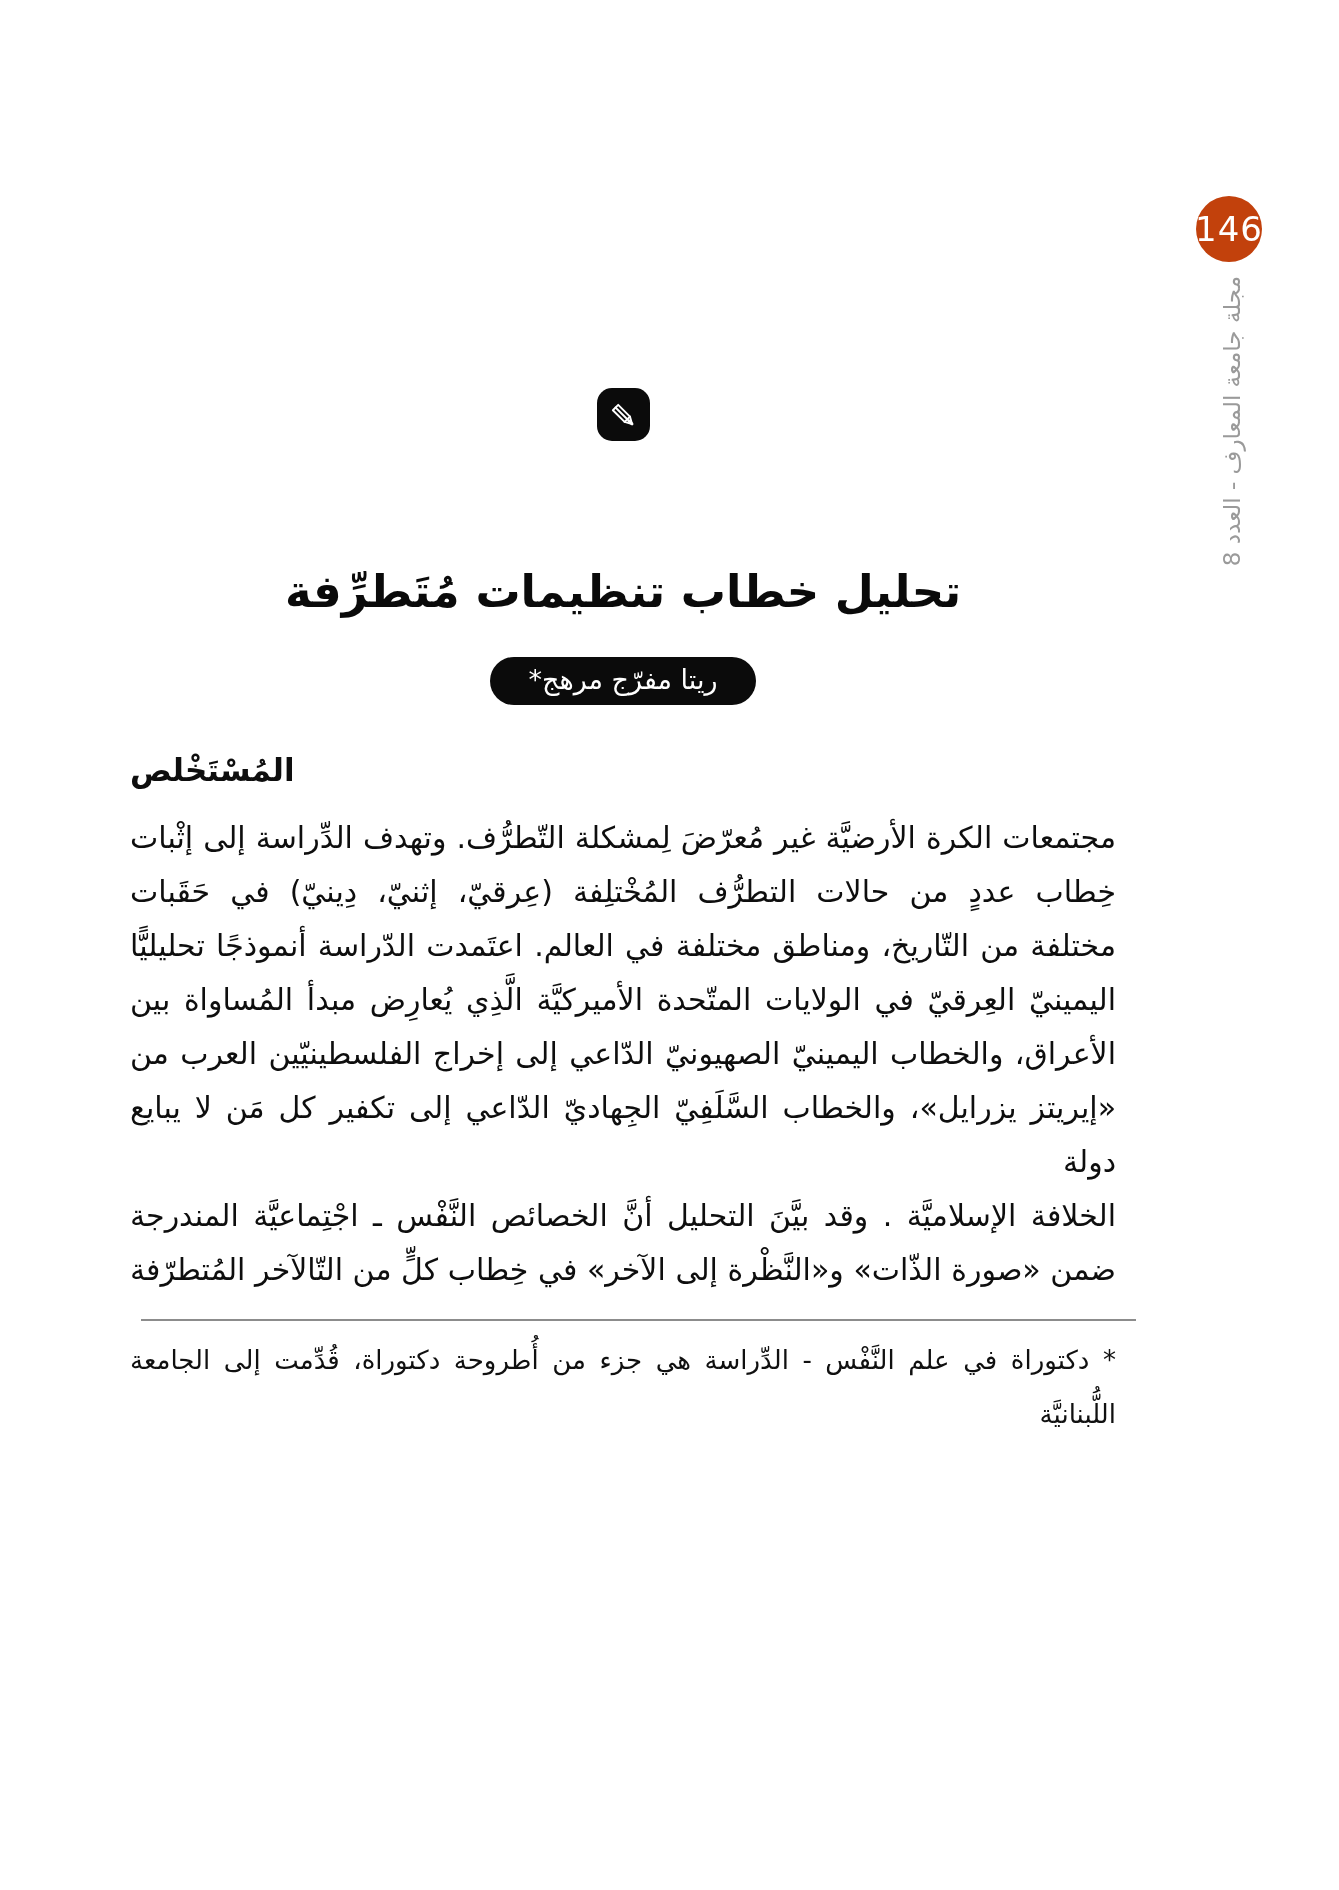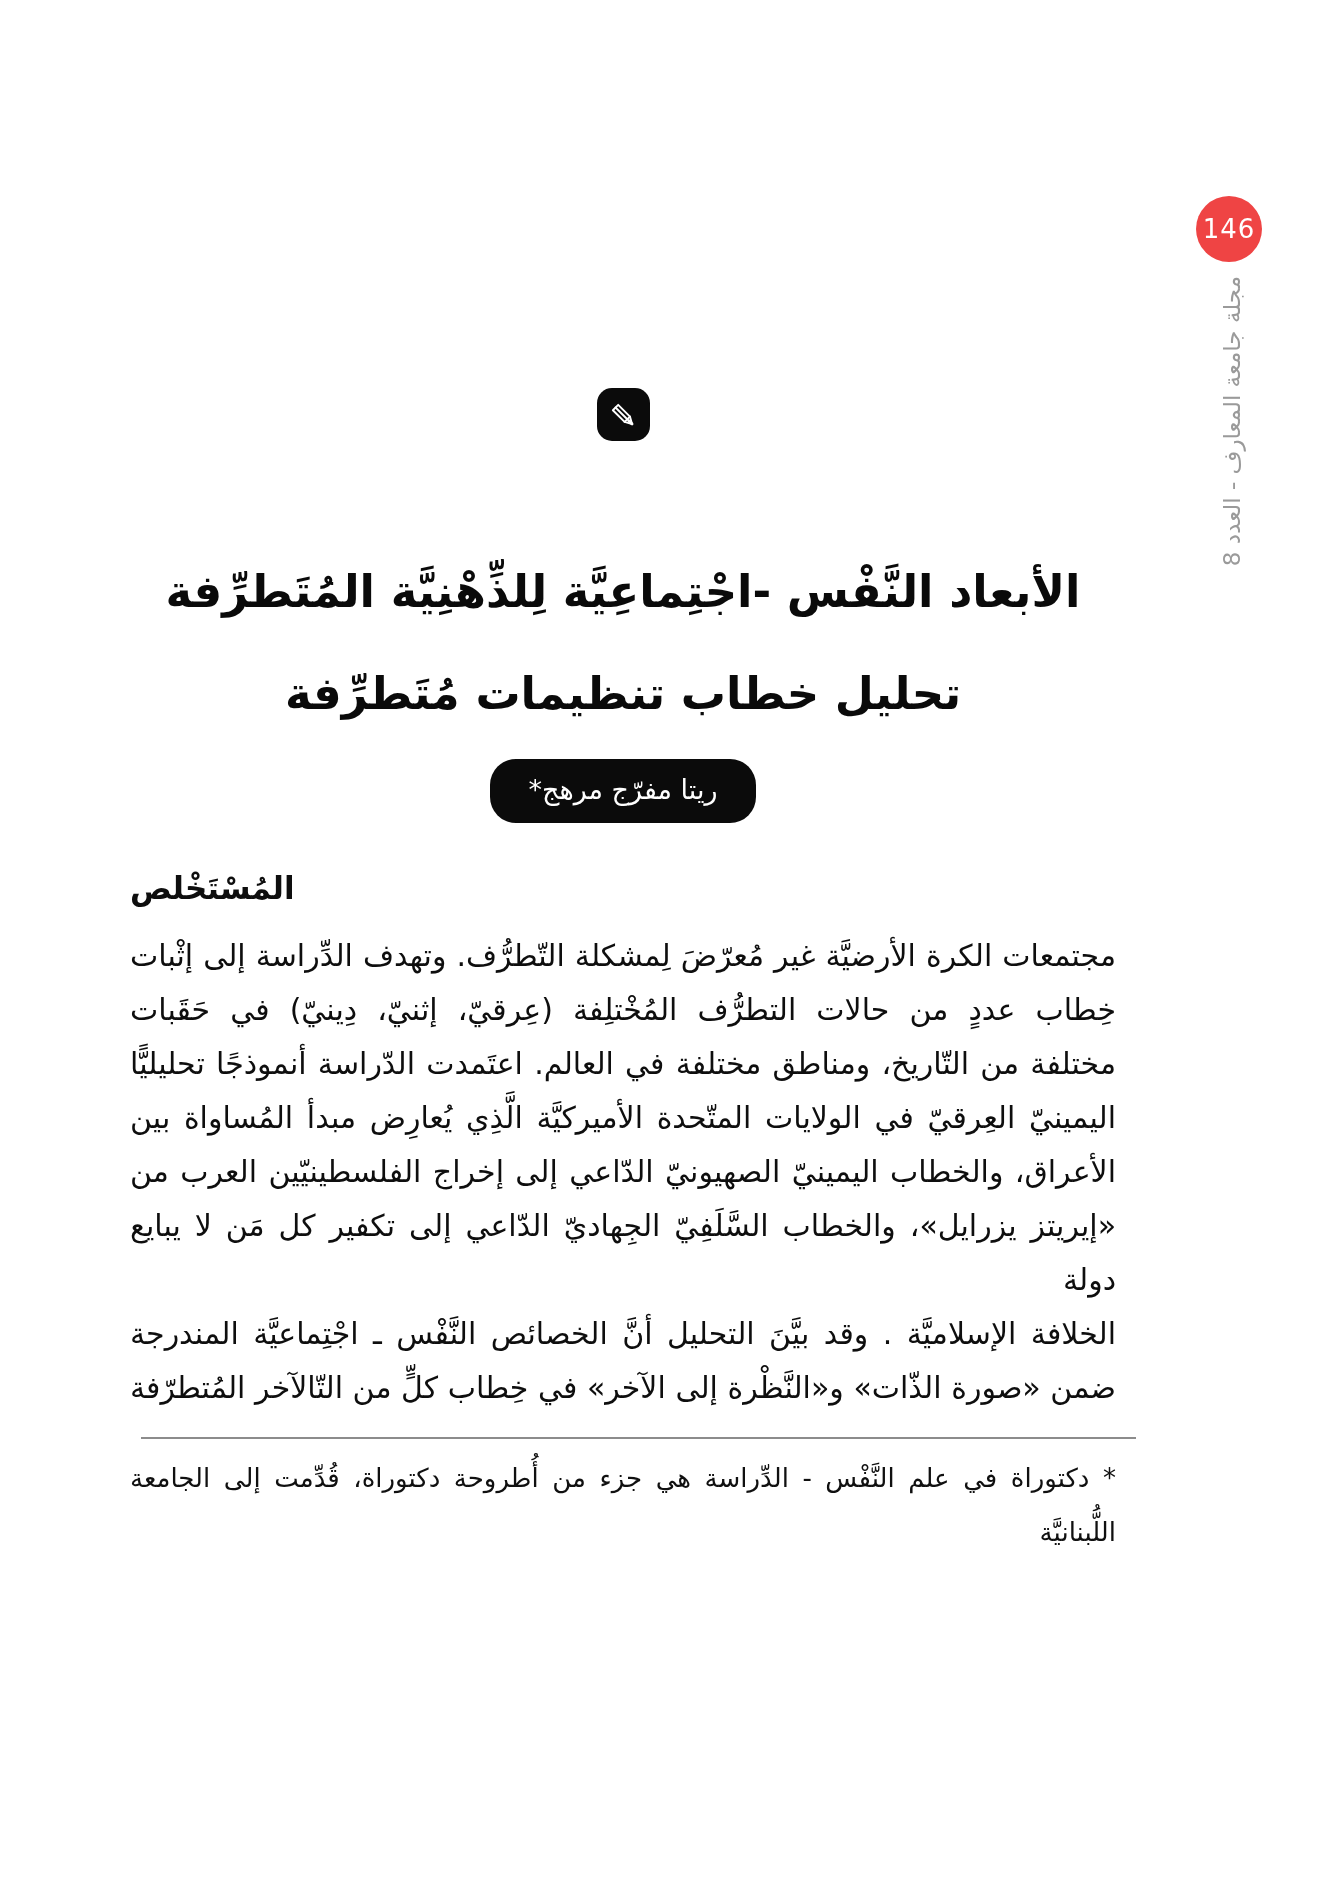--- a/index.html
+++ b/index.html
@@ -9,23 +9,23 @@
     background:#ffffff;
     font-family:"DejaVu Sans", sans-serif;
     overflow:hidden;
     margin:0 auto;
   }
 
   
   .page-number-badge {
     position:absolute; left:1196px; top:196px;
     width:66px; height:66px; border-radius:50%;
-    background:#ef4444; color:#ffffff;
+    background:#c2410c; color:#ffffff;
     display:flex; align-items:center; justify-content:center;
-    font-size:26px; letter-spacing:1px;
+    font-size:34px; letter-spacing:1px;
   }
   .journal-vertical {
     position:absolute; top:276px; right:122px;
     transform:rotate(-90deg); transform-origin:top right;
     white-space:nowrap;
     color:#9a9a9a; font-size:23px; line-height:30px;
     direction:rtl;
   }
 
   
@@ -49,21 +49,21 @@
     font-size:45px;
     line-height:102px;
     color:#0a0a0a;
   }
 
   .author-pill {
     margin:14px auto 0 auto;
     width:fit-content;
     background:#0b0b0b; color:#ffffff;
     border-radius:26px;
-    padding:8px 38px;
+    padding:0 38px;
     height:48px; line-height:46px;
     font-size:27px;
     text-align:center;
   }
 
   .abstract-heading {
     margin-top:44px;
     font-size:31px; font-weight:bold;
     line-height:42px;
     text-align:left;
@@ -108,21 +108,20 @@
         <g fill="none" stroke="#ffffff" stroke-width="1.8" stroke-linejoin="round" stroke-linecap="round">
           <path d="M5.5 10.5 L10.5 5.5 L21.5 16.5 L16.5 21.5 Z"></path>
           <path d="M8 8 L19 19"></path>
           <path d="M16.5 21.5 L23.5 23.5 L21.5 16.5"></path>
           <path d="M20.2 20.2 L23.5 23.5" stroke-width="2.6"></path>
         </g>
       </svg>
     </div>
 
     <div class="article-title">
-      <div>الأبعاد النَّفْس -اجْتِماعِيَّة لِلذِّهْنِيَّة المُتَطرِّفة</div>
       <div>تحليل خطاب تنظيمات مُتَطرِّفة</div>
     </div>
 
     <div class="author-pill">ريتا مفرّج مرهج*</div>
 
     <div class="abstract-heading">المُسْتَخْلص</div>
 
     <div class="abstract-body">
       <div class="body-line">مجتمعات الكرة الأرضيَّة غير مُعرّضَ لِمشكلة التّطرُّف. وتهدف الدِّراسة إلى إثْبات</div>
       <div class="body-line">خِطاب عددٍ من حالات التطرُّف المُخْتلِفة (عِرقيّ، إثنيّ، دِينيّ) في حَقَبات</div>

